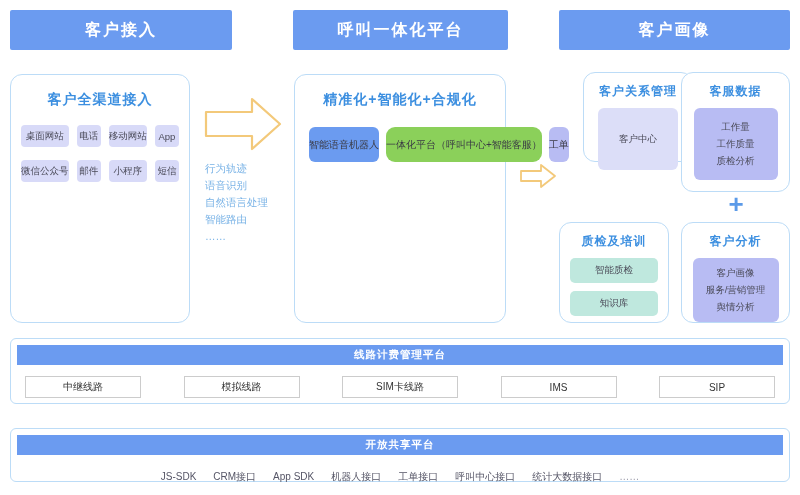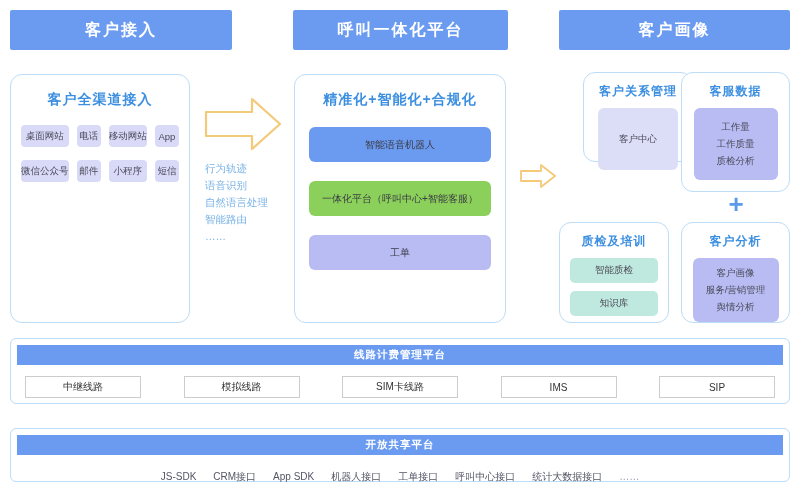--- a/index.html
+++ b/index.html
@@ -70,28 +70,28 @@
   #arrow-list {
     position: absolute; left: 205px; top: 160px;
     width: 80px;
     color: #78b2e6; font-size: 10.5px; line-height: 17px;
     text-align: left;
   }
 
   
   #card-center { left: 294px; top: 74px; width: 212px; height: 249px; }
   #card-center .card-title { font-size: 14px; margin-top: 16px; }
-  .stack { margin: 18px 14px 0 14px; display: flex; flex-direction: column; gap: 19px; }
+  .stack { margin: 18px 14px 0 14px; display: flex; flex-direction: row; gap: 7px; }
   .stack-box {
     height: 35px; border-radius: 6px;
     display: flex; align-items: center; justify-content: center;
     font-size: 10px; color: #3a3a44; white-space: nowrap;
   }
   .stack-box.blue  { background: #6b9bf0; }
-  .stack-box.green { background: #8bd05a; }
+  .stack-box.green { background: #8bd05a; border-radius: 9px; }
   .stack-box.lav   { background: #b8bcf3; font-family: Liberation Mono, monospace; }
 
   
   #card-crm   { left: 559px; top: 72px;  width: 110px; height: 90px; margin-left: 24px; }
   #card-csd   { left: 681px; top: 72px;  width: 109px; height: 120px; }
   #card-qa    { left: 559px; top: 222px; width: 110px; height: 101px; }
   #card-cana  { left: 681px; top: 222px; width: 109px; height: 101px; }
   .r-title { font-size: 12px; margin-top: 10px; }
   .inner-box {
     margin: 8px auto 0 auto;

